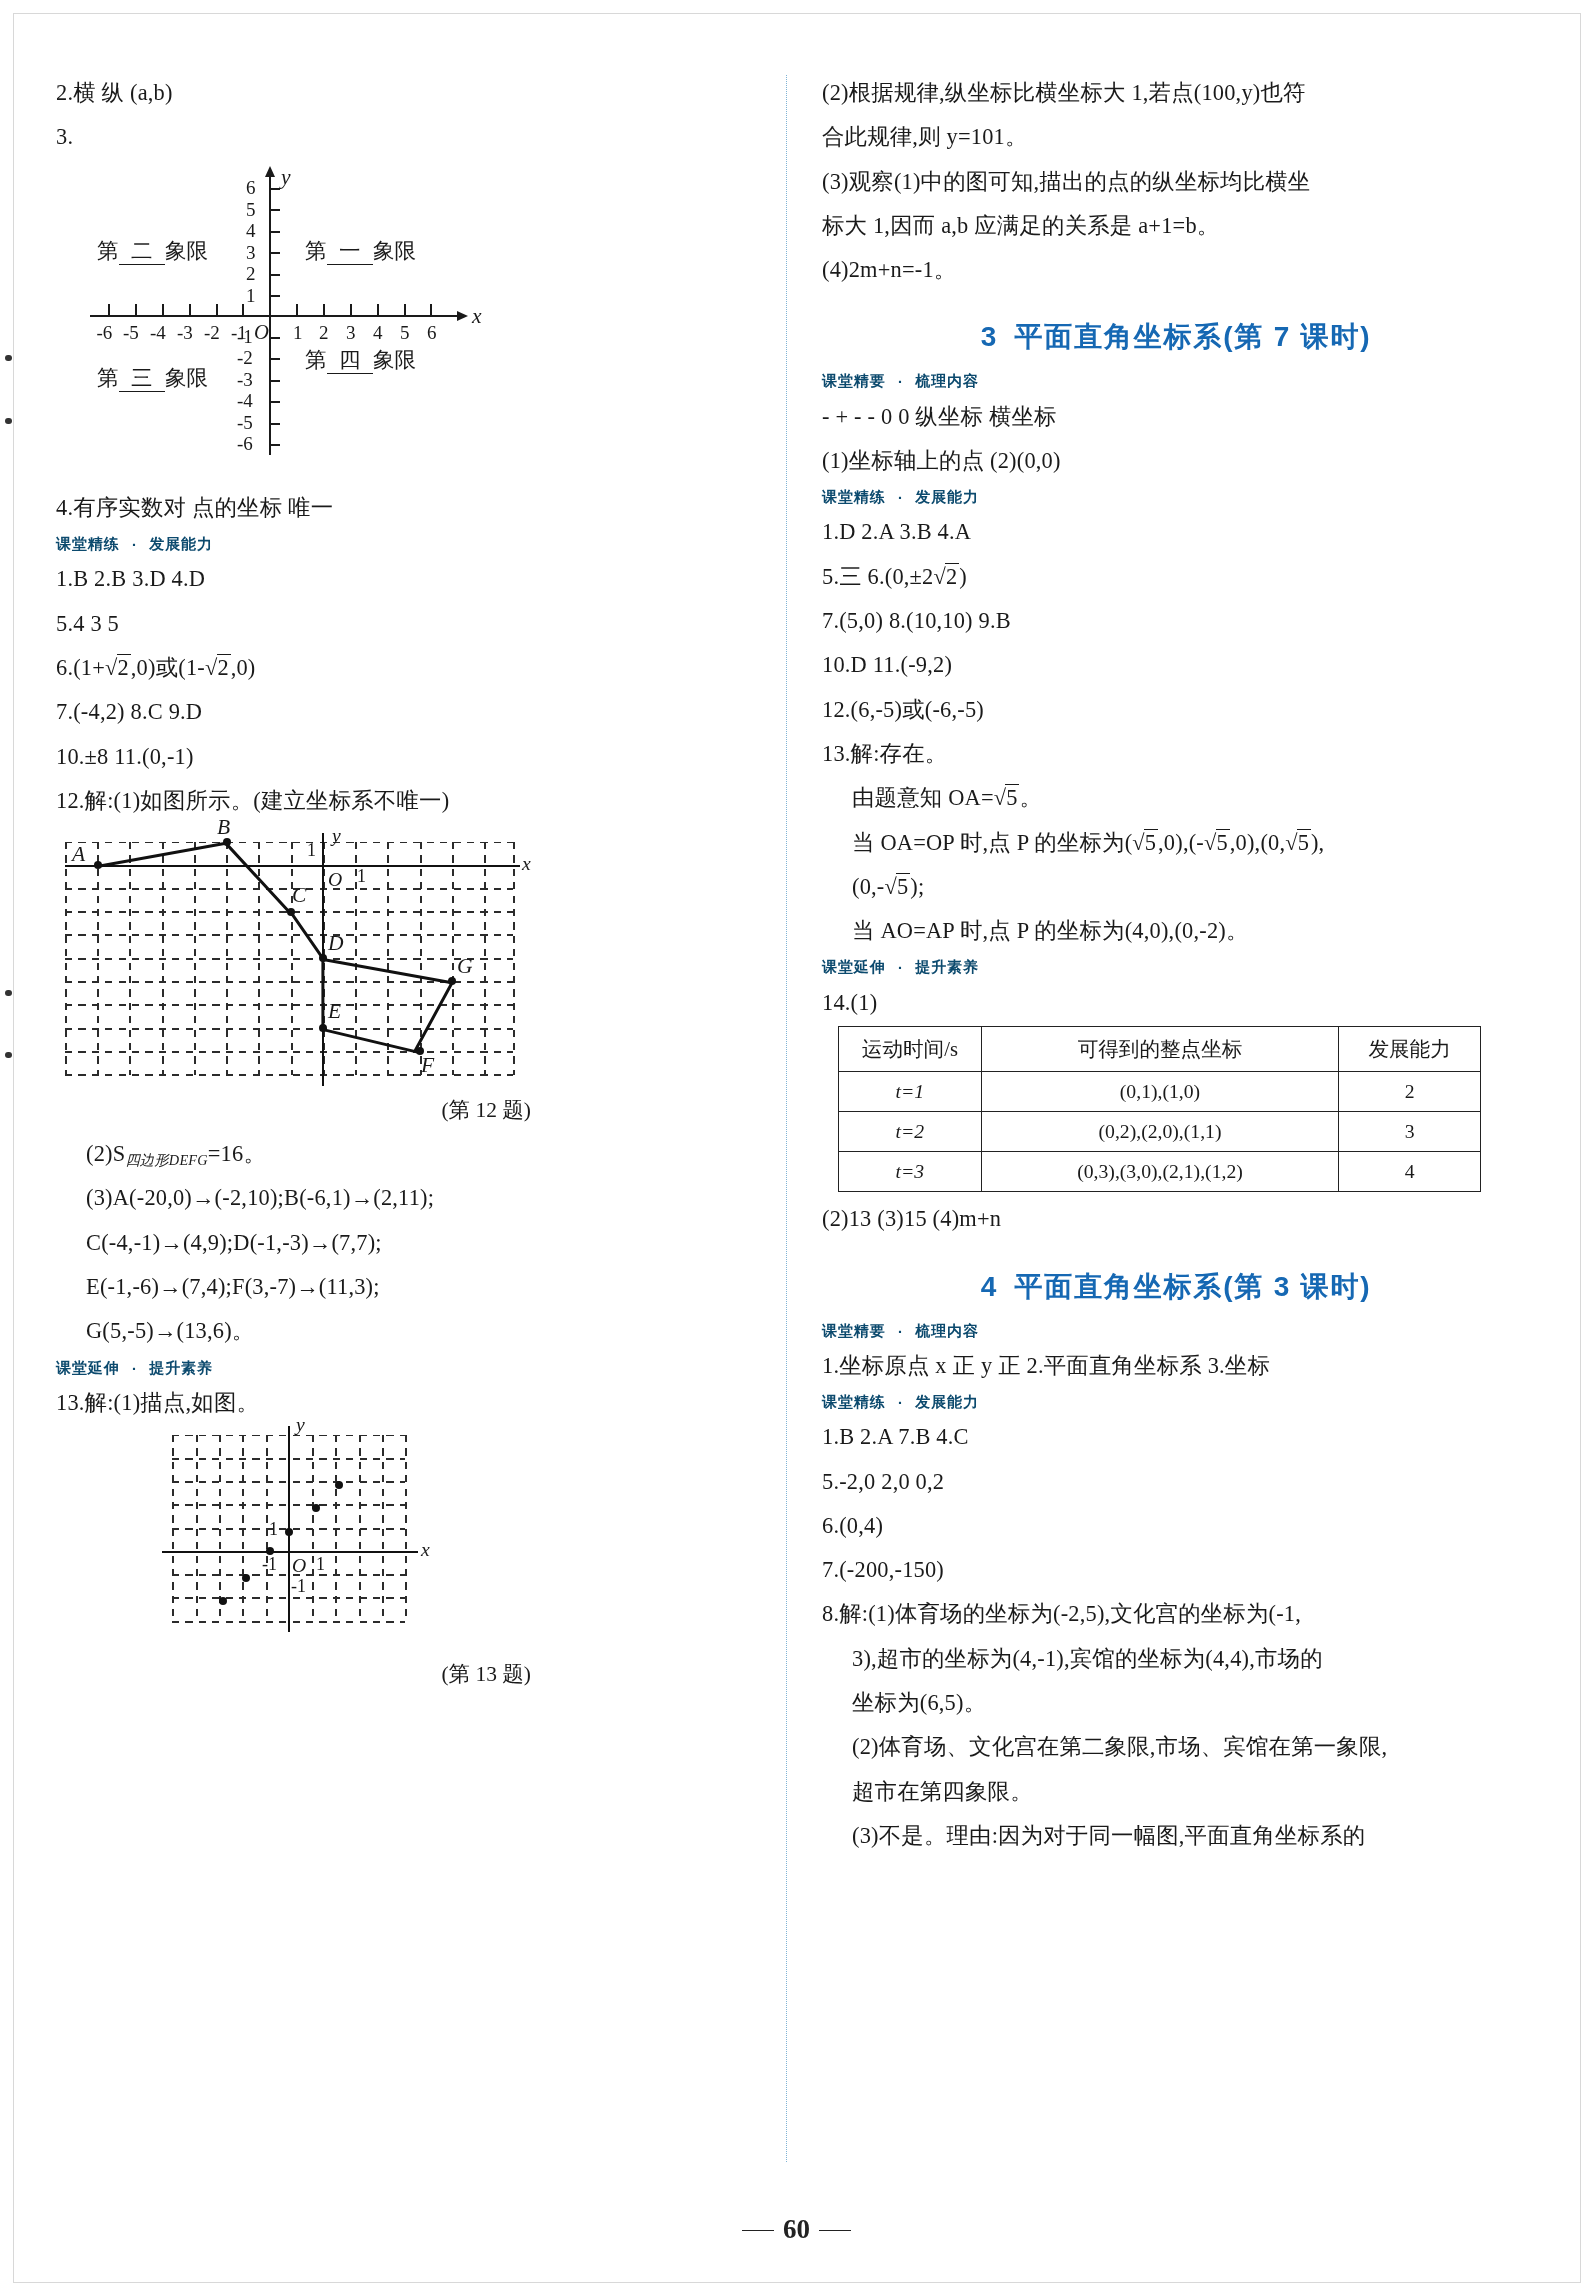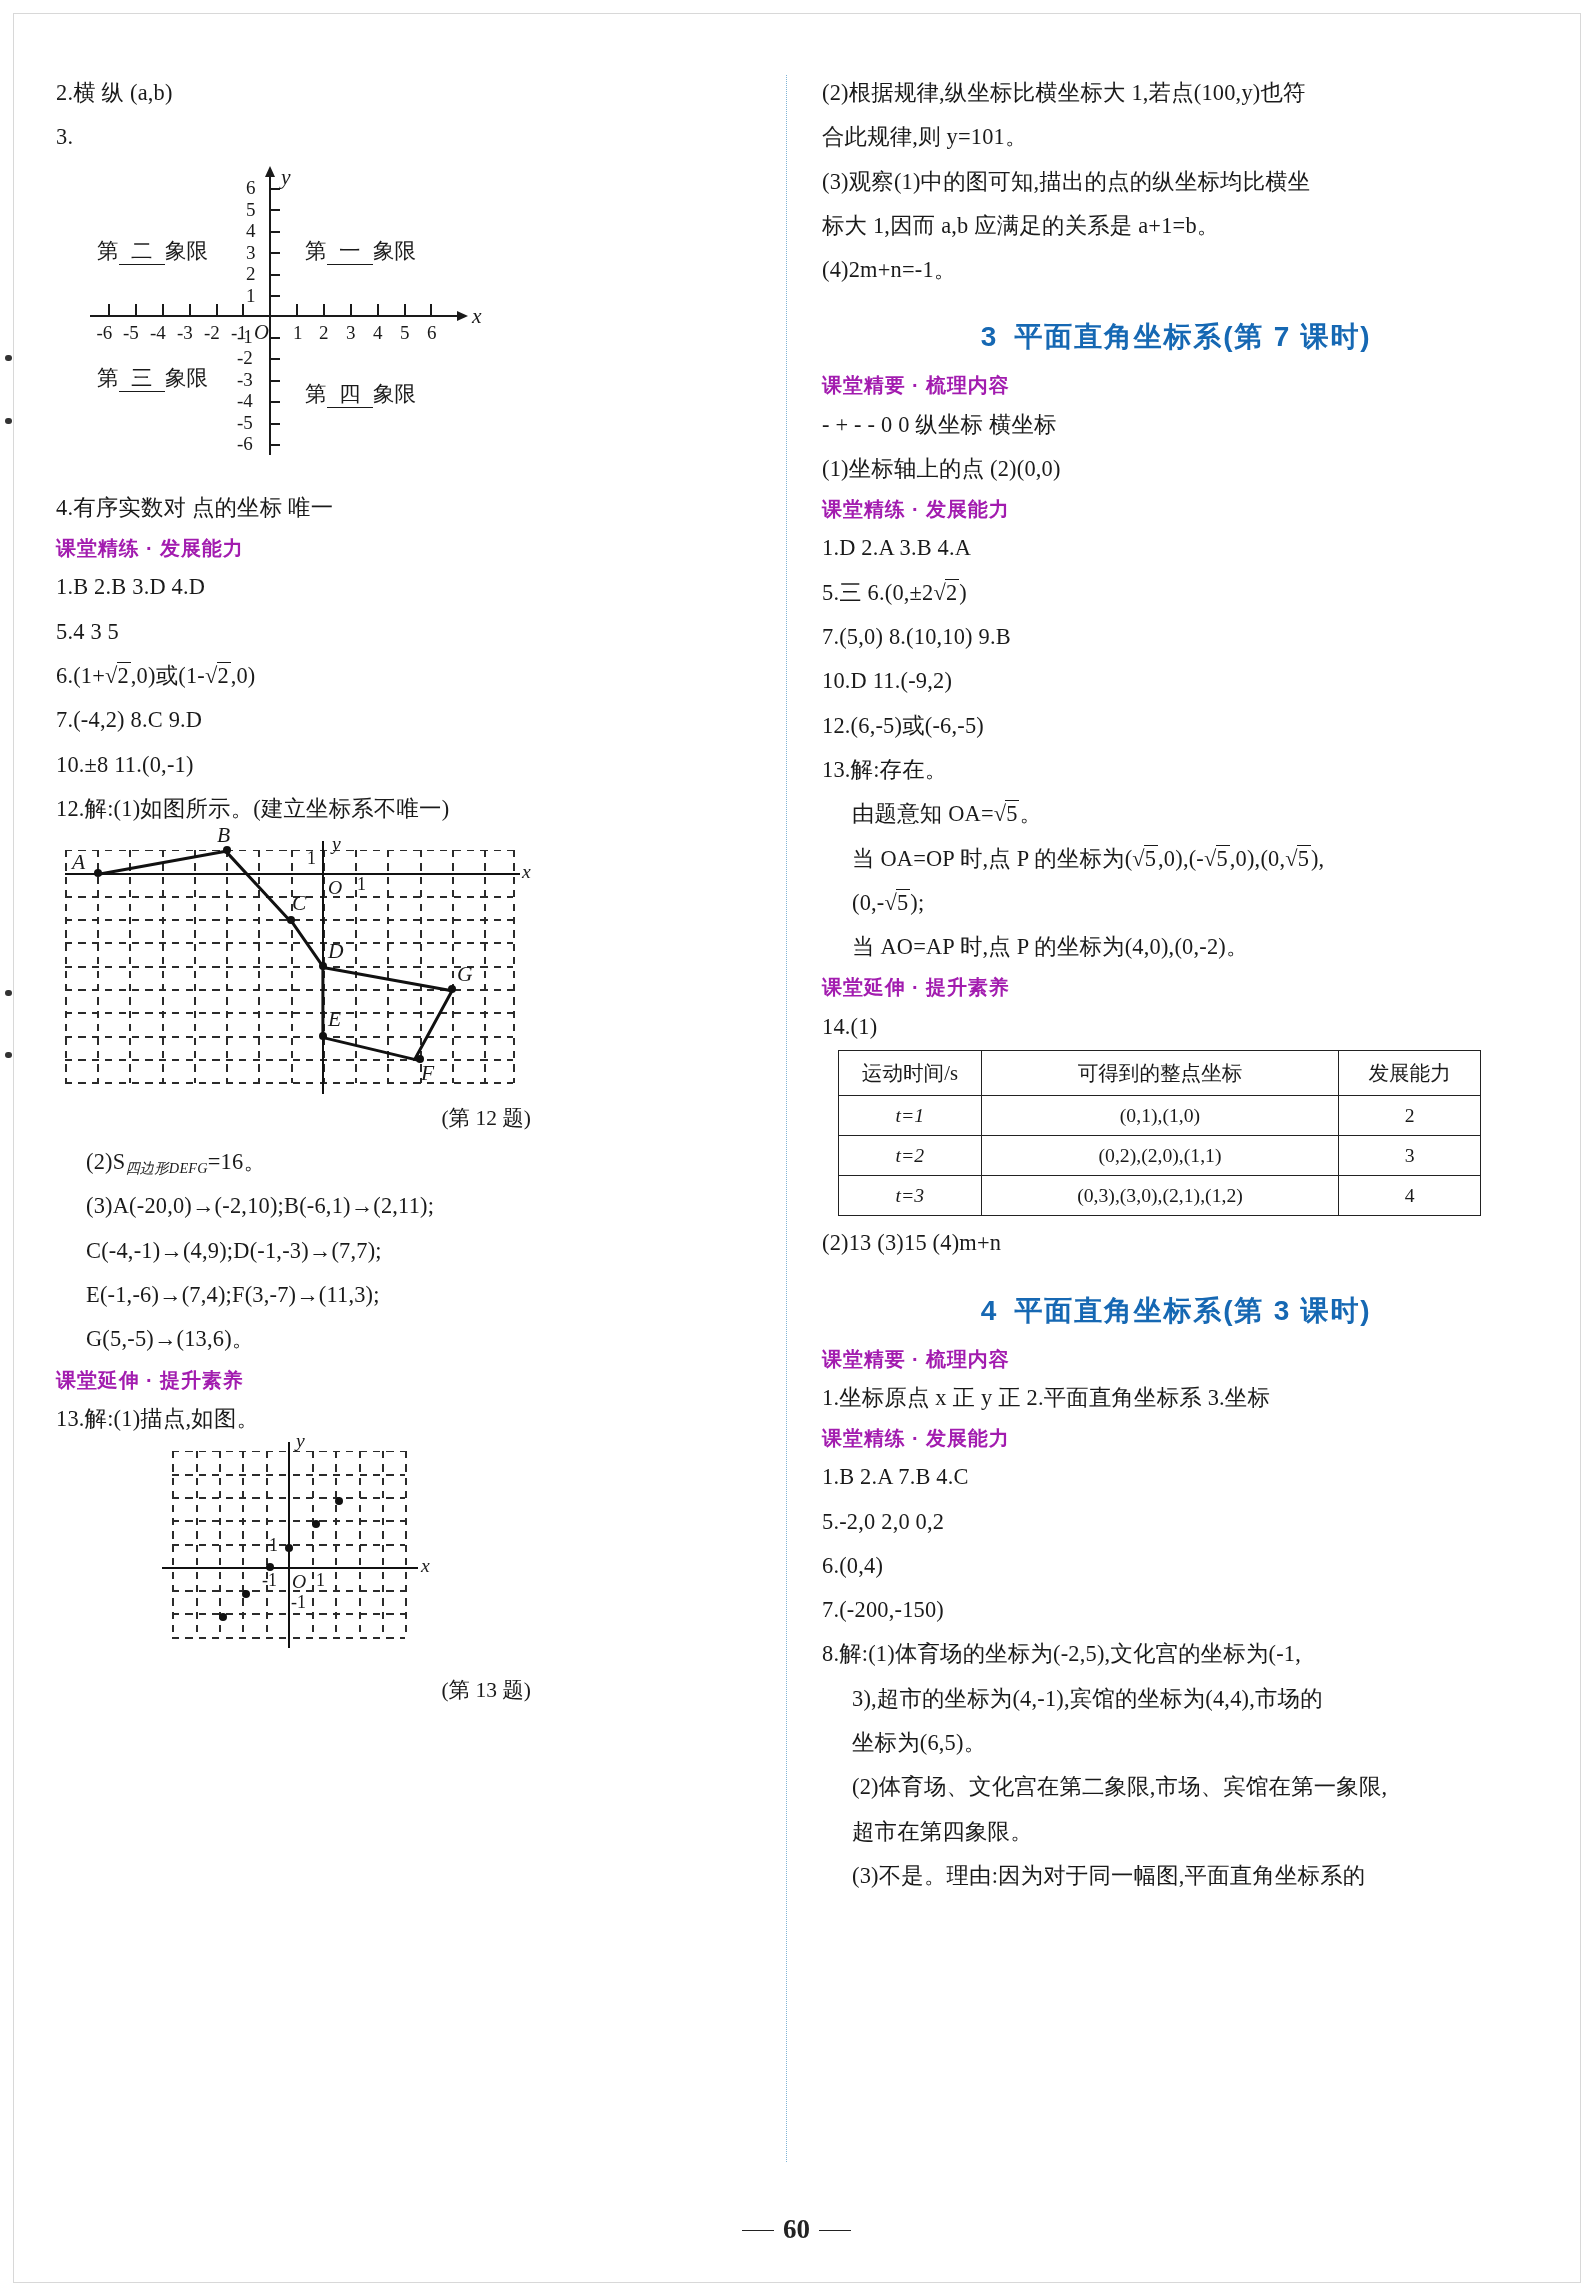--- a/index.html
+++ b/index.html
@@ -46,25 +46,25 @@
   .col-right { left:822px; }
 
   .line {
     font-size:22.4px;
     line-height:1.62;
     margin:0 0 8px 0;
     letter-spacing:0.2px;
   }
   .line.tight { margin-bottom:1.8px; }
   .sec-head {
-    color:#a21caf;
+    color:#0c4a6e;
     font-weight:bold;
-    font-size:20px;
+    font-size:15px;
     margin:9px 0 7.2px 0;
-    font-family:Liberation Sans, sans-serif;
+    font-family:Liberation Mono, monospace;
     letter-spacing:0.9px;
   }
   .chapter-head {
     color:#1668b3;
     font-weight:bold;
     font-size:28px;
     text-align:center;
     margin:30px 0 16px 0;
     font-family:"Liberation Sans", sans-serif;
     letter-spacing:0.9px;
@@ -238,21 +238,21 @@
 
       <div class="quad" style="left:23px; top:75px;">
         <span>第</span><u>二</u><span>象限</span>
       </div>
       <div class="quad" style="left:231px; top:75px;">
         <span>第</span><u>一</u><span>象限</span>
       </div>
       <div class="quad" style="left:23px; top:202px;">
         <span>第</span><u>三</u><span>象限</span>
       </div>
-      <div class="quad" style="left:231px; top:218px;">
+      <div class="quad" style="left:231px; top:184px;">
         <span>第</span><u>四</u><span>象限</span>
       </div>
     </div>
 
     <div class="line" style="margin-top:25px;">4.有序实数对   点的坐标   唯一</div>
 
     <div class="sec-head">课堂精练 · 发展能力</div>
 
     <div class="line">1.B   2.B   3.D   4.D</div>
     <div class="line">5.4   3   5</div>

